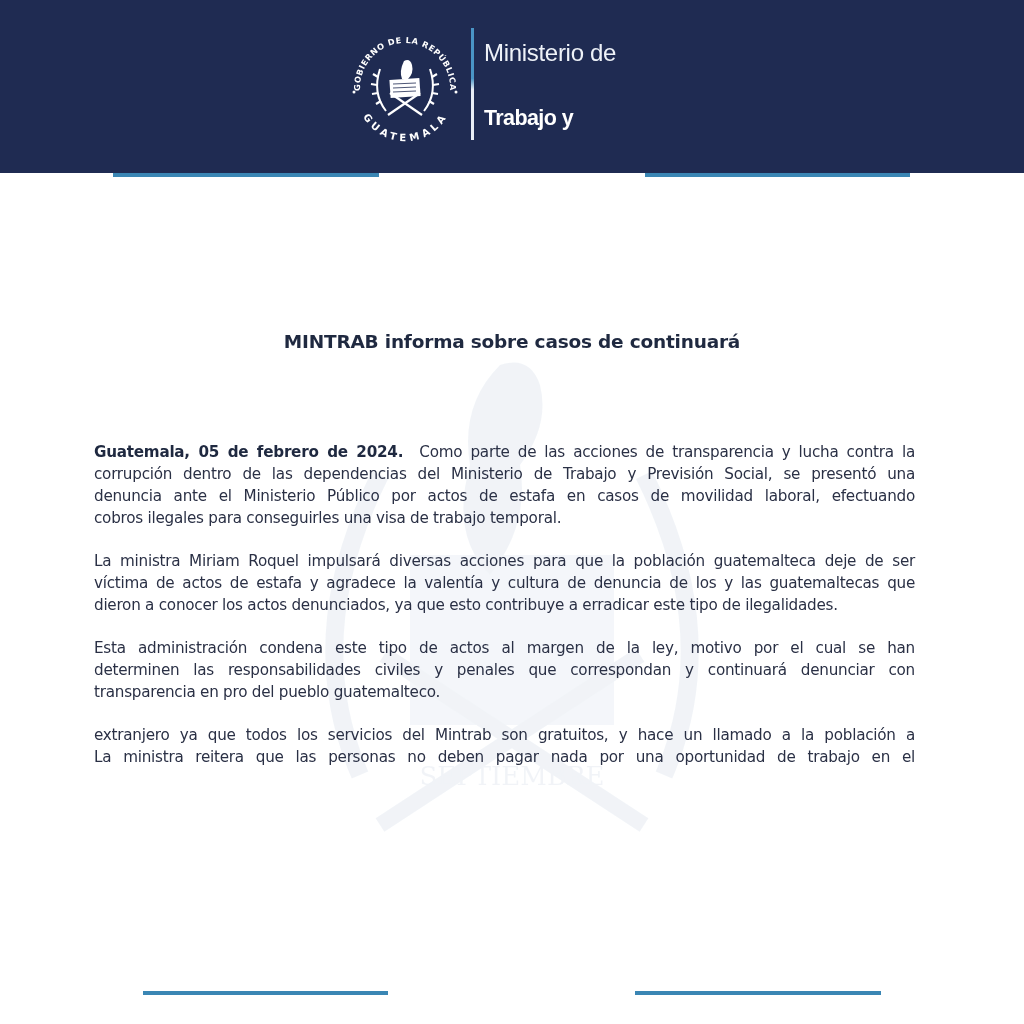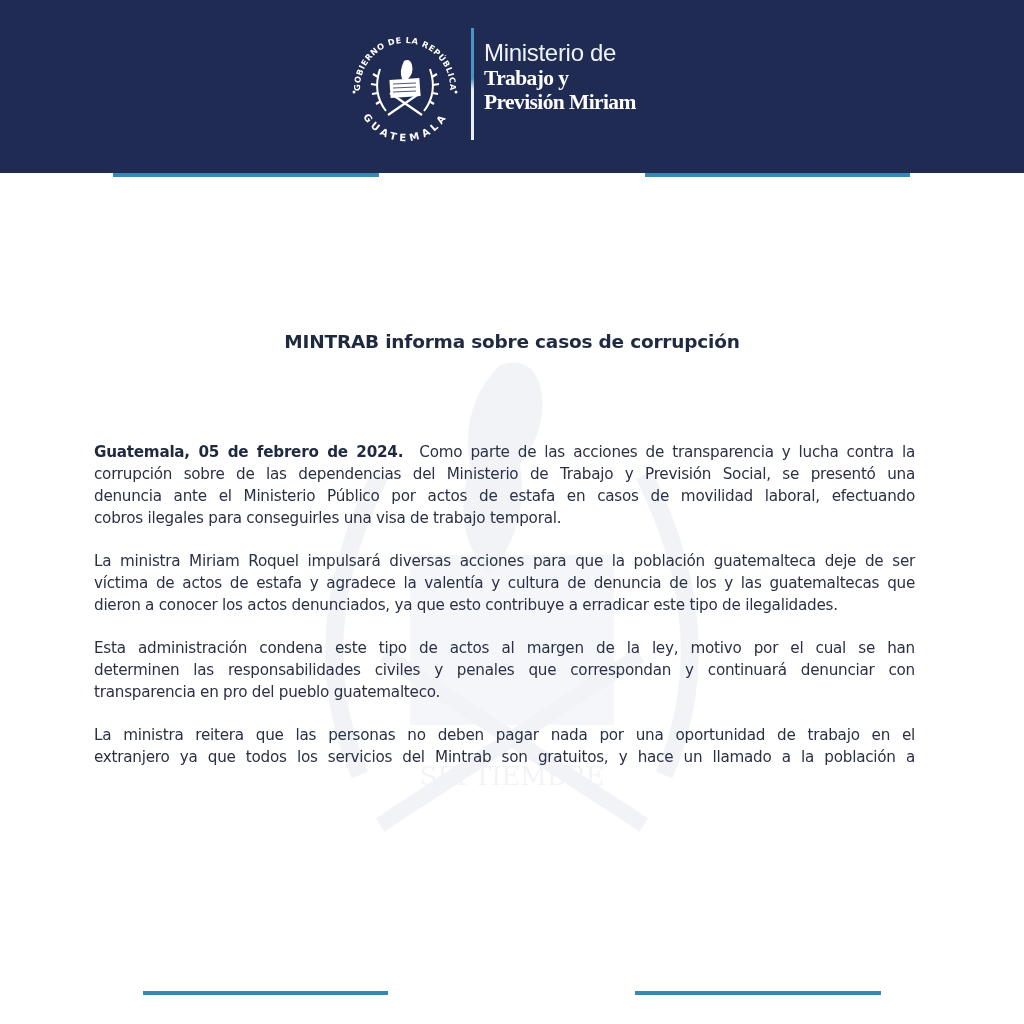--- a/index.html
+++ b/index.html
@@ -11,21 +11,21 @@
     .header {
       position: absolute; left: 0; top: 0; width: 1024px; height: 173px;
       background: #1F2B52;
     }
     .accent-bar { position: absolute; height: 4px; background: #3A86B4; }
     .seal { position: absolute; left: 348px; top: 31px; width: 114px; height: 114px; }
     .divider { position: absolute; left: 471px; top: 28px; width: 3px; height: 112px;
       background: linear-gradient(to bottom, #4A95C6 0%, #4A95C6 45%, #e8eef6 55%, #e8eef6 100%); }
     .brand { position: absolute; left: 484px; top: 40px; color: #ffffff; }
     .brand .l1 { font-family: "Liberation Sans", sans-serif; font-weight: 400; font-size: 24px; line-height: 26px; letter-spacing: -0.3px; color: #eef2f8; }
-    .brand .l2, .brand .l3 { font-family: Liberation Serif, serif; font-weight: bold; font-size: 21.5px; line-height: 24px; letter-spacing: -0.6px; }
+    .brand .l2, .brand .l3 { font-family: Liberation Sans, sans-serif; font-weight: bold; font-size: 21.5px; line-height: 24px; letter-spacing: -0.6px; margin-top: 40px; }
     .watermark { position: absolute; left: 300px; top: 355px; width: 424px; height: 500px; opacity: 0.06; }
     .title {
       position: absolute; left: 0; width: 1024px; top: 331px; text-align: center;
       font-family: "DejaVu Sans", sans-serif; font-weight: bold; font-size: 18.5px;
       color: #1F2940; letter-spacing: -0.2px;
     }
     .body-text {
       position: absolute; left: 94px; top: 441px; width: 837px;
       font-family: "DejaVu Sans", sans-serif; font-size: 15.2px; line-height: 22px;
       color: #2a3045; letter-spacing: -0.25px;
@@ -86,39 +86,39 @@
 <svg class="watermark" viewBox="0 0 424 500">
   <path d="M 200 10 q 30 -10 40 20 q 10 40 -20 80 q 10 60 -30 110 q -40 -40 -20 -110 q -10 -60 30 -100 z" fill="#1F4E8C"></path>
   <path d="M 60 420 Q 0 280 80 120" fill="none" stroke="#1F4E8C" stroke-width="18"></path>
   <path d="M 364 420 Q 424 280 344 120" fill="none" stroke="#1F4E8C" stroke-width="18"></path>
   <rect x="110" y="200" width="204" height="170" fill="#1F4E8C" opacity="0.8"></rect>
   <line x1="80" y1="470" x2="340" y2="300" stroke="#1F4E8C" stroke-width="16"></line>
   <line x1="344" y1="470" x2="84" y2="300" stroke="#1F4E8C" stroke-width="16"></line>
   <text x="212" y="430" text-anchor="middle" font-family="DejaVu Serif, serif" font-size="26" fill="#1F4E8C">SEPTIEMBRE</text>
 </svg>
 
-<div class="title">MINTRAB informa sobre casos de corrupción</div>
+<div class="title">MINTRAB informa sobre casos de continuará</div>
 
 <div class="body-text">
   <div class="para">
     <span class="line"><span class="bold">Guatemala, 05 de febrero de 2024.</span><span style="white-space:pre">  Como parte de las acciones de transparencia y lucha contra la</span></span>
-    <span class="line">corrupción sobre de las dependencias del Ministerio de Trabajo y Previsión Social, se presentó una</span>
+    <span class="line">corrupción dentro de las dependencias del Ministerio de Trabajo y Previsión Social, se presentó una</span>
     <span class="line">denuncia ante el Ministerio Público por actos de estafa en casos de movilidad laboral, efectuando</span>
     <span class="line last">cobros ilegales para conseguirles una visa de trabajo temporal.</span>
   </div>
   <div class="para">
     <span class="line">La ministra Miriam Roquel impulsará diversas acciones para que la población guatemalteca deje de ser</span>
     <span class="line">víctima de actos de estafa y agradece la valentía y cultura de denuncia de los y las guatemaltecas que</span>
     <span class="line last">dieron a conocer los actos denunciados, ya que esto contribuye a erradicar este tipo de ilegalidades.</span>
   </div>
   <div class="para">
     <span class="line">Esta administración condena este tipo de actos al margen de la ley, motivo por el cual se han</span>
     <span class="line">determinen las responsabilidades civiles y penales que correspondan y continuará denunciar con</span>
     <span class="line last">transparencia en pro del pueblo guatemalteco.</span>
   </div>
   <div class="para">
+    <span class="line">extranjero ya que todos los servicios del Mintrab son gratuitos, y hace un llamado a la población a</span>
     <span class="line">La ministra reitera que las personas no deben pagar nada por una oportunidad de trabajo en el</span>
-    <span class="line">extranjero ya que todos los servicios del Mintrab son gratuitos, y hace un llamado a la población a</span>
   </div>
 </div>
 
 <div class="accent-bar" style="left:143px; top:991px; width:245px;"></div>
 <div class="accent-bar" style="left:635px; top:991px; width:246px;"></div>
 
 </body></html>

